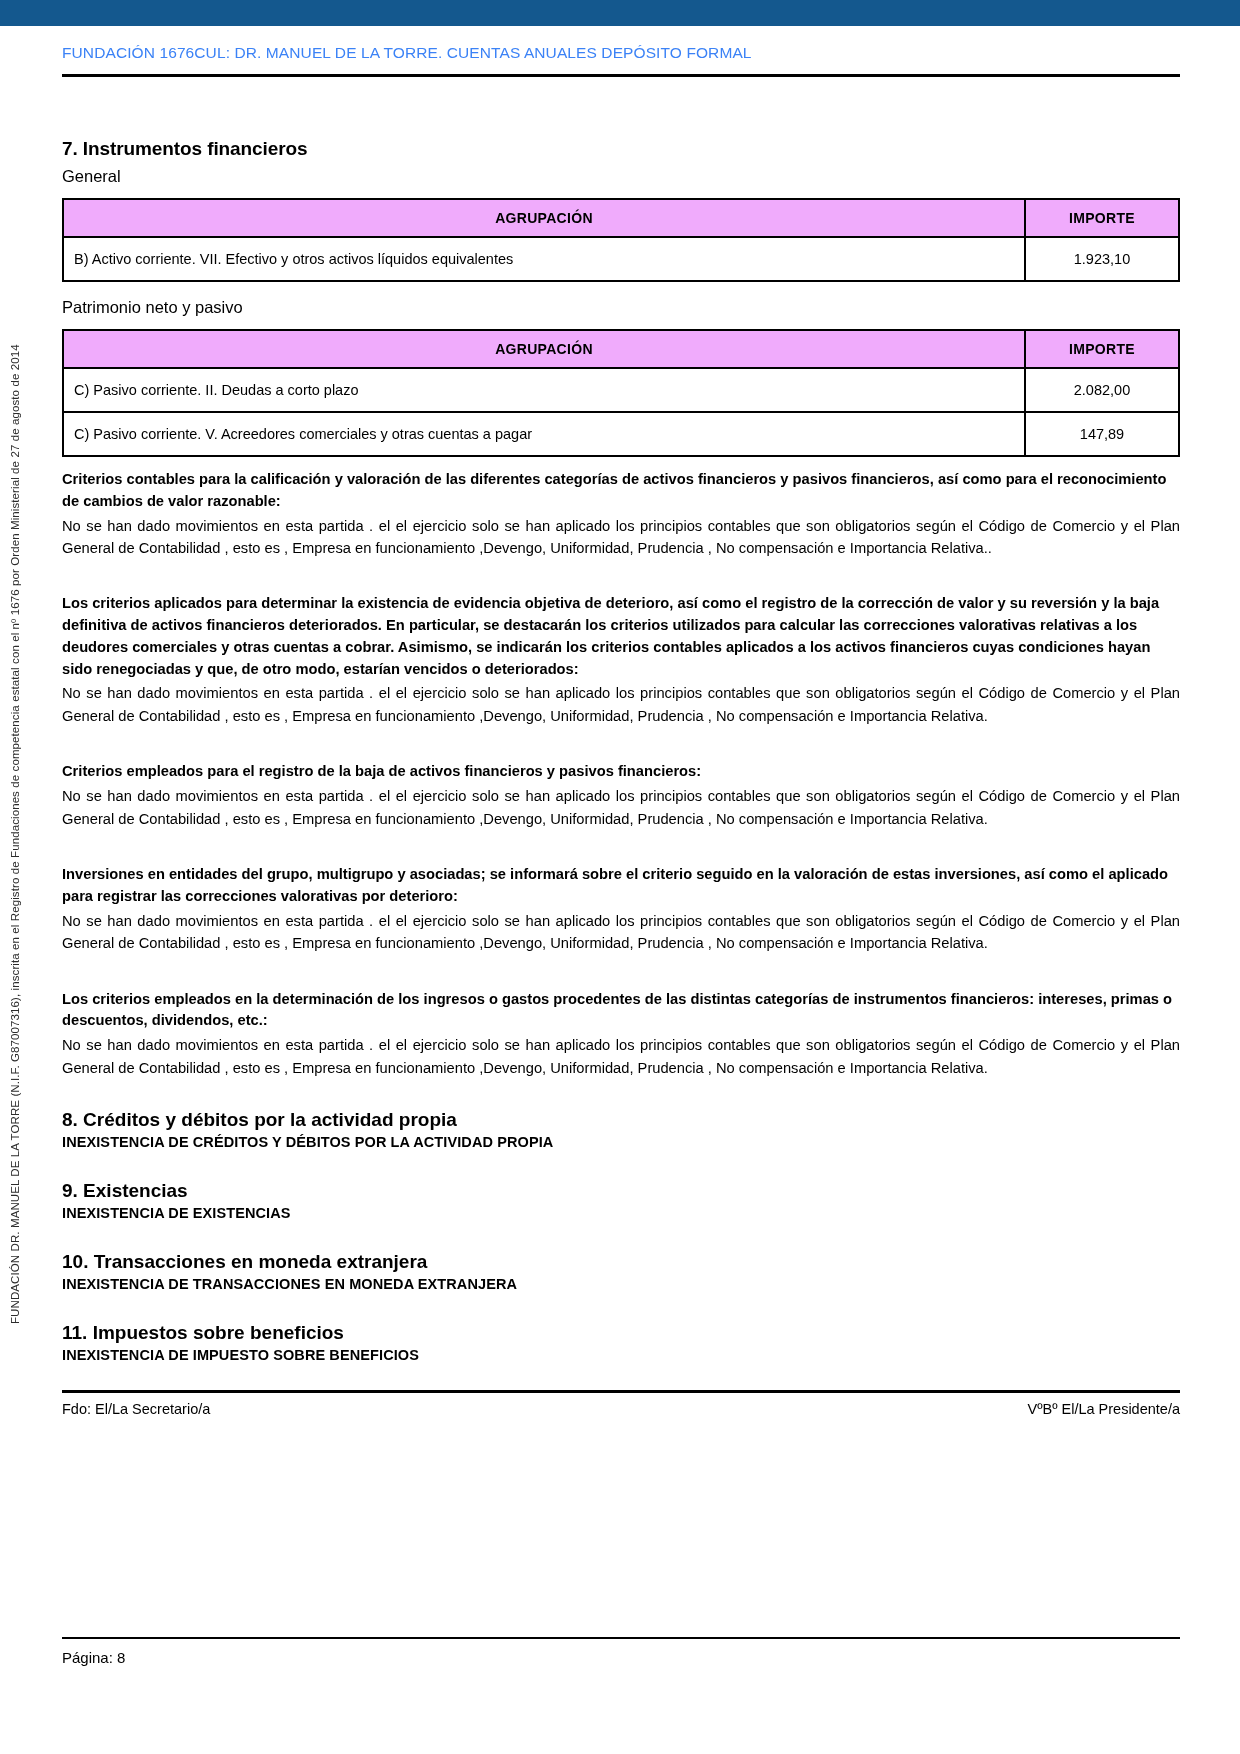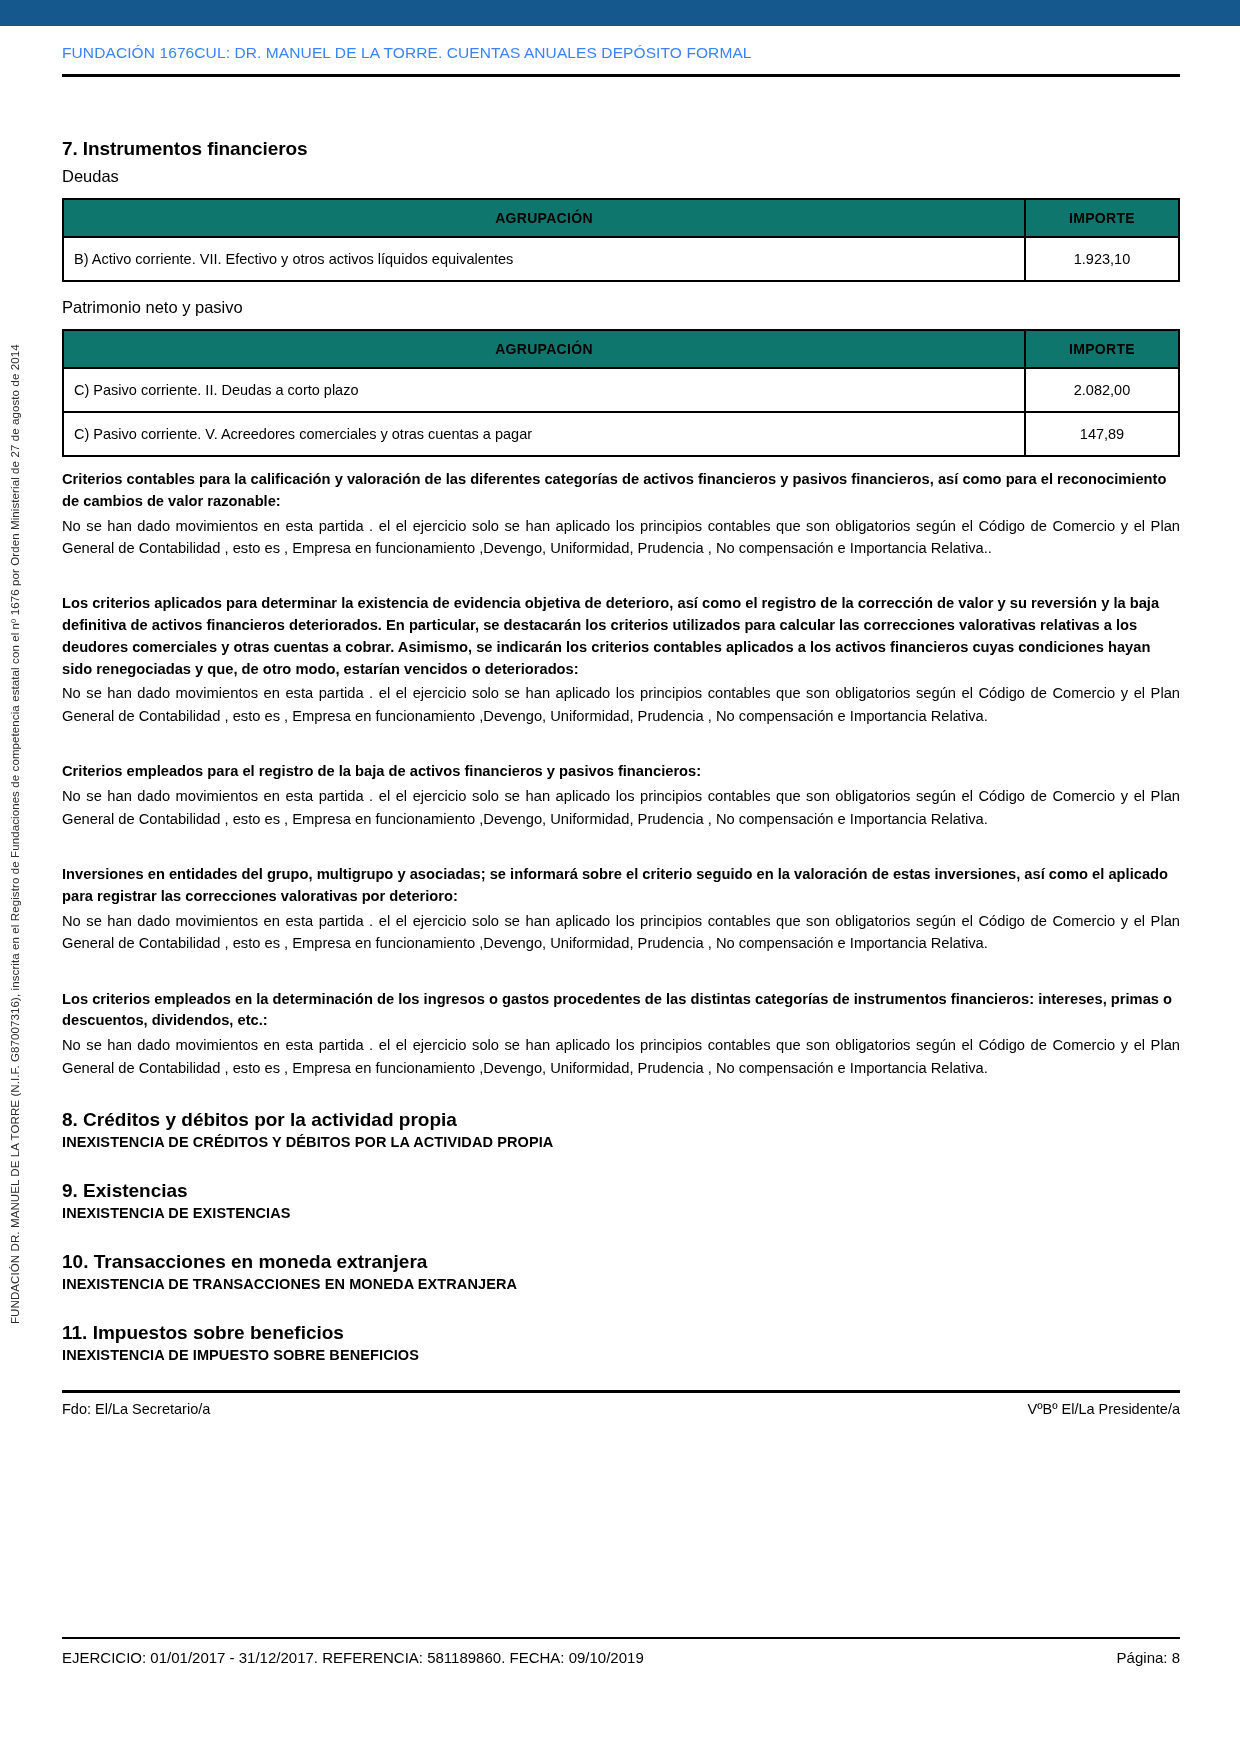--- a/index.html
+++ b/index.html
@@ -90,21 +90,21 @@
     margin: 0 0 0 0;
     table-layout: fixed;
   }
   table.fin th, table.fin td {
     border: 2px solid #000000;
     font-size: 14.5px;
     padding: 9px 10px;
     vertical-align: middle;
   }
   table.fin thead th {
-    background: #0f766e;
+    background: #f0abfc;
     font-weight: bold;
     text-align: center;
     font-size: 14px;
     letter-spacing: 0.3px;
     padding: 10px 6px;
   }
   table.fin th.col-amount, table.fin td.col-amount {
     width: 140px;
     text-align: center;
   }
@@ -183,21 +183,21 @@
 
   <div class="doc-header">
     <div class="title">FUNDACIÓN 1676CUL: DR. MANUEL DE LA TORRE. CUENTAS ANUALES DEPÓSITO FORMAL</div>
     <div class="rule"></div>
   </div>
 
   <div class="content">
 
     <h2 class="section-h">7. Instrumentos financieros</h2>
 
-    <div class="sub-label">Deudas</div>
+    <div class="sub-label">General</div>
 
     <table class="fin">
       <thead>
         <tr>
           <th>AGRUPACIÓN</th>
           <th class="col-amount">IMPORTE</th>
         </tr>
       </thead>
       <tbody>
         <tr>
@@ -289,18 +289,17 @@
         <span>Fdo: El/La Secretario/a</span>
         <span>VºBº El/La Presidente/a</span>
       </div>
     </div>
 
   </div>
 
   <div class="footer">
     <div class="rule"></div>
     <div class="row">
-      <span>EJERCICIO: 01/01/2017 - 31/12/2017. REFERENCIA: 581189860. FECHA: 09/10/2019</span>
       <span>Página: 8</span>
     </div>
   </div>
 
 </div>
 
 </body></html>

